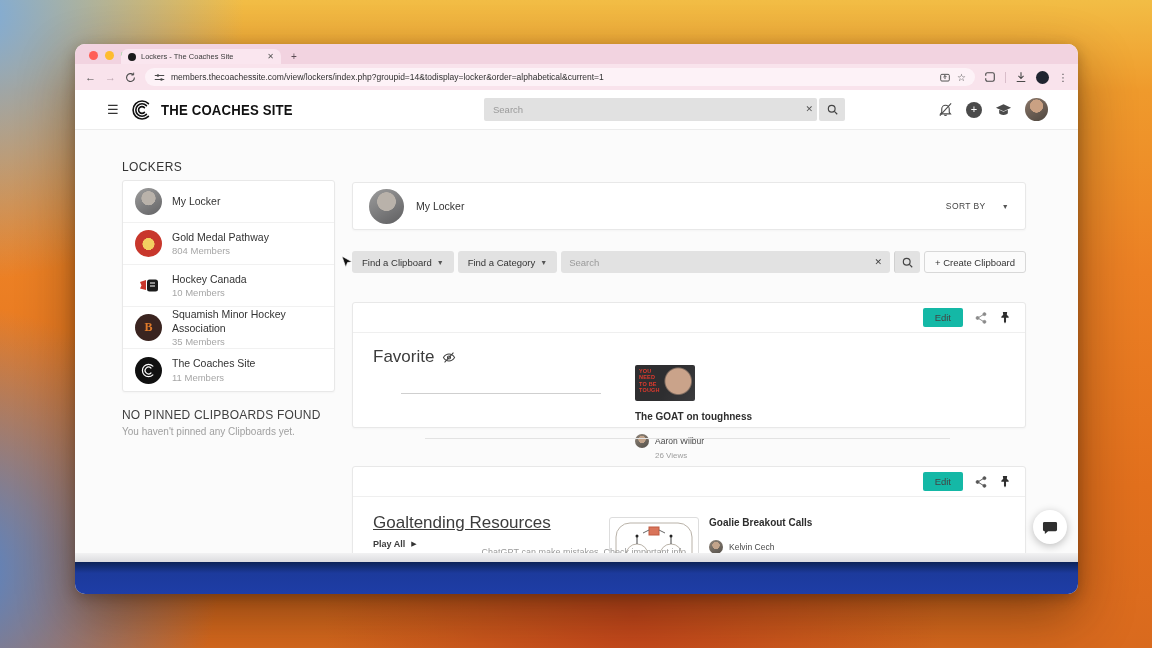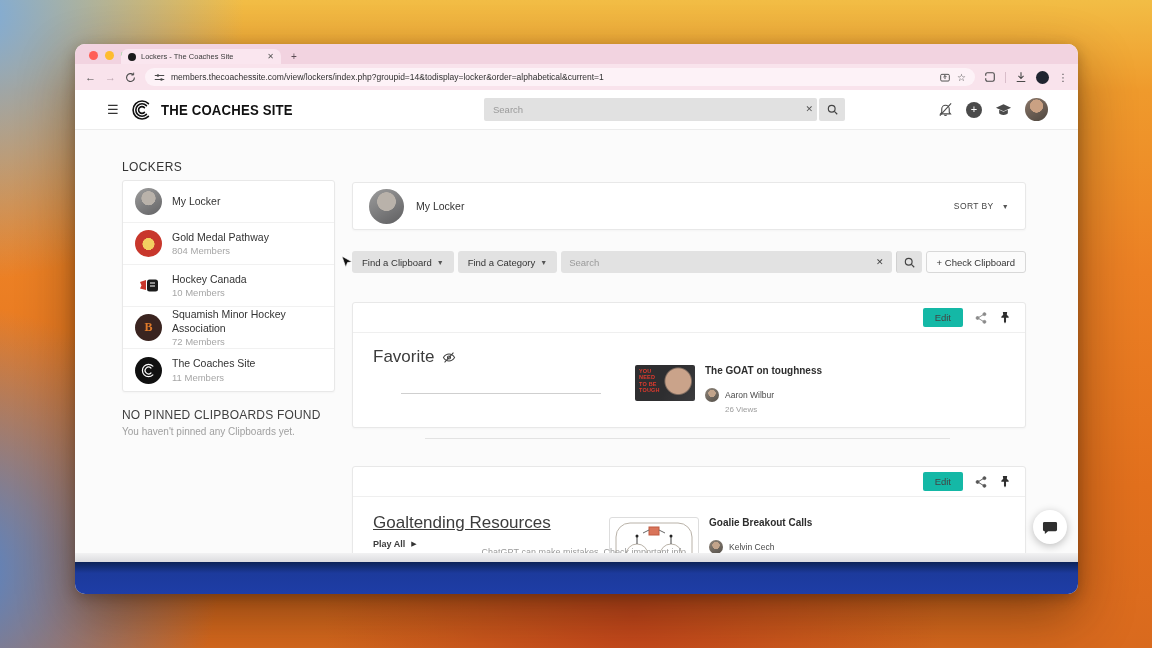--- a/index.html
+++ b/index.html
@@ -95,21 +95,21 @@
   
   .main-col { position:absolute; left:277px; top:0; width:674px; height:100%; }
   .card { background:#fff; border:1px solid #e8e8e8; border-radius:3px;
     box-shadow:0 1px 2px rgba(0,0,0,.03); }
   .locker-head { position:absolute; left:0; top:52px; width:674px; height:48px;
     display:flex; align-items:center; padding:0 16px; }
   .locker-head .big-ava { width:35px; height:35px; border-radius:50%; flex:none;
     background:radial-gradient(circle at 50% 36%, #b9b2aa 0 32%, transparent 34%),
     linear-gradient(150deg,#9d9d9d,#5e5e60); }
   .locker-head .lh-name { font-size:10.5px; color:#333; margin-left:12px; }
-  .sortby { margin-left:auto; display:flex; align-items:center; gap:8px; font-size:8.5px;
+  .sortby { margin-left:auto; display:flex; align-items:center; gap:16px; font-size:8.5px;
     letter-spacing:.4px; color:#444;justify-content:space-between; }
   .caret { font-size:7px; color:#555; }
 
   .clip-toolbar { position:absolute; left:0; top:120px; width:674px; height:24px;
     display:flex; align-items:center; gap:4px; }
   .tb-btn { height:22px; background:#e2e2e2; border:none; border-radius:3px; font-size:9.5px;
     color:#333; padding:0 10px; display:flex; align-items:center; gap:5px; white-space:nowrap;
     font-family:"Liberation Sans",sans-serif; }
   .tb-search { flex:1; height:22px; background:#e2e2e2; border-radius:3px; display:flex;
     align-items:center; padding:0 8px; gap:8px; min-width:0; }
@@ -286,21 +286,21 @@
             </span>
             <div>
               <div class="locker-name">Hockey Canada</div>
               <div class="locker-members">10 Members</div>
             </div>
           </div>
           <div class="locker-row">
             <span class="locker-ava ava-sq">B</span>
             <div>
               <div class="locker-name">Squamish Minor Hockey Association</div>
-              <div class="locker-members">72 Members</div>
+              <div class="locker-members">35 Members</div>
             </div>
           </div>
           <div class="locker-row">
             <span class="locker-ava ava-tcs">
               <svg width="15" height="15" viewBox="0 0 22 22" fill="none" stroke="#fff" stroke-width="1.8" stroke-linecap="round">
                 <path d="M17.4 4.6 A 9 9 0 1 0 17.4 17.4"></path>
                 <path d="M14.6 7.4 A 5 5 0 1 0 14.6 14.6"></path>
               </svg>
             </span>
             <div>
@@ -337,21 +337,21 @@
             <div class="tb-search">
               <input type="text" placeholder="Search" style="">
               <span class="tb-x">✕</span>
             </div>
             <div class="tb-mag">
               <svg class="ic" width="11" height="11" viewBox="0 0 14 14" fill="none" stroke="#444" stroke-width="1.5">
                 <circle cx="6" cy="6" r="4.3"></circle>
                   <line x1="9.4" y1="9.4" x2="13" y2="13"></line>
               </svg>
             </div>
-            <button class="create-btn">+ Check Clipboard</button>
+            <button class="create-btn">+ Create Clipboard</button>
           </div>
 
           <div class="clip-card fav-card card" style="position:absolute;">
             <div class="card-head">
               <button class="edit-btn">Edit</button>
               <svg class="ic" width="12" height="12" viewBox="0 0 14 14" stroke="#8a8a8a" stroke-width="1.1" fill="#8a8a8a">
                 <circle cx="11" cy="2.5" r="1.7"></circle>
                   <circle cx="3" cy="7" r="1.7"></circle>
                   <circle cx="11" cy="11.5" r="1.7"></circle>
                 <line x1="4.5" y1="6.2" x2="9.5" y2="3.2" fill="none"></line>
@@ -363,21 +363,21 @@
             </div>
             <div class="sec-title" style="top:44px;">
               <span>Favorite</span>
               <svg class="ic" width="14" height="13" viewBox="0 0 14 14" fill="none" stroke="#3e3e3e" stroke-width="1.1">
                 <path d="M1 7s2.4-3.8 6-3.8S13 7 13 7s-2.4 3.8-6 3.8S1 7 1 7z"></path>
                 <circle cx="7" cy="7" r="1.7"></circle>
                   <line x1="2.2" y1="12.3" x2="11.8" y2="1.7"></line>
               </svg>
             </div>
             <div class="fav-hr"></div>
-            <div class="video-item" style="left:282px; top:62px;">
+            <div class="video-item" style="left:282px; top:62px;flex-direction:column;">
               <div class="thumb-goat">
                 <div>YOU</div>
                 <div>NEED</div>
                 <div>TO BE</div>
                 <div>TOUGH</div>
               </div>
               <div>
                 <div class="vi-title">The GOAT on toughness</div>
                 <div class="vi-author-row">
                   <span class="vi-ava"></span>

